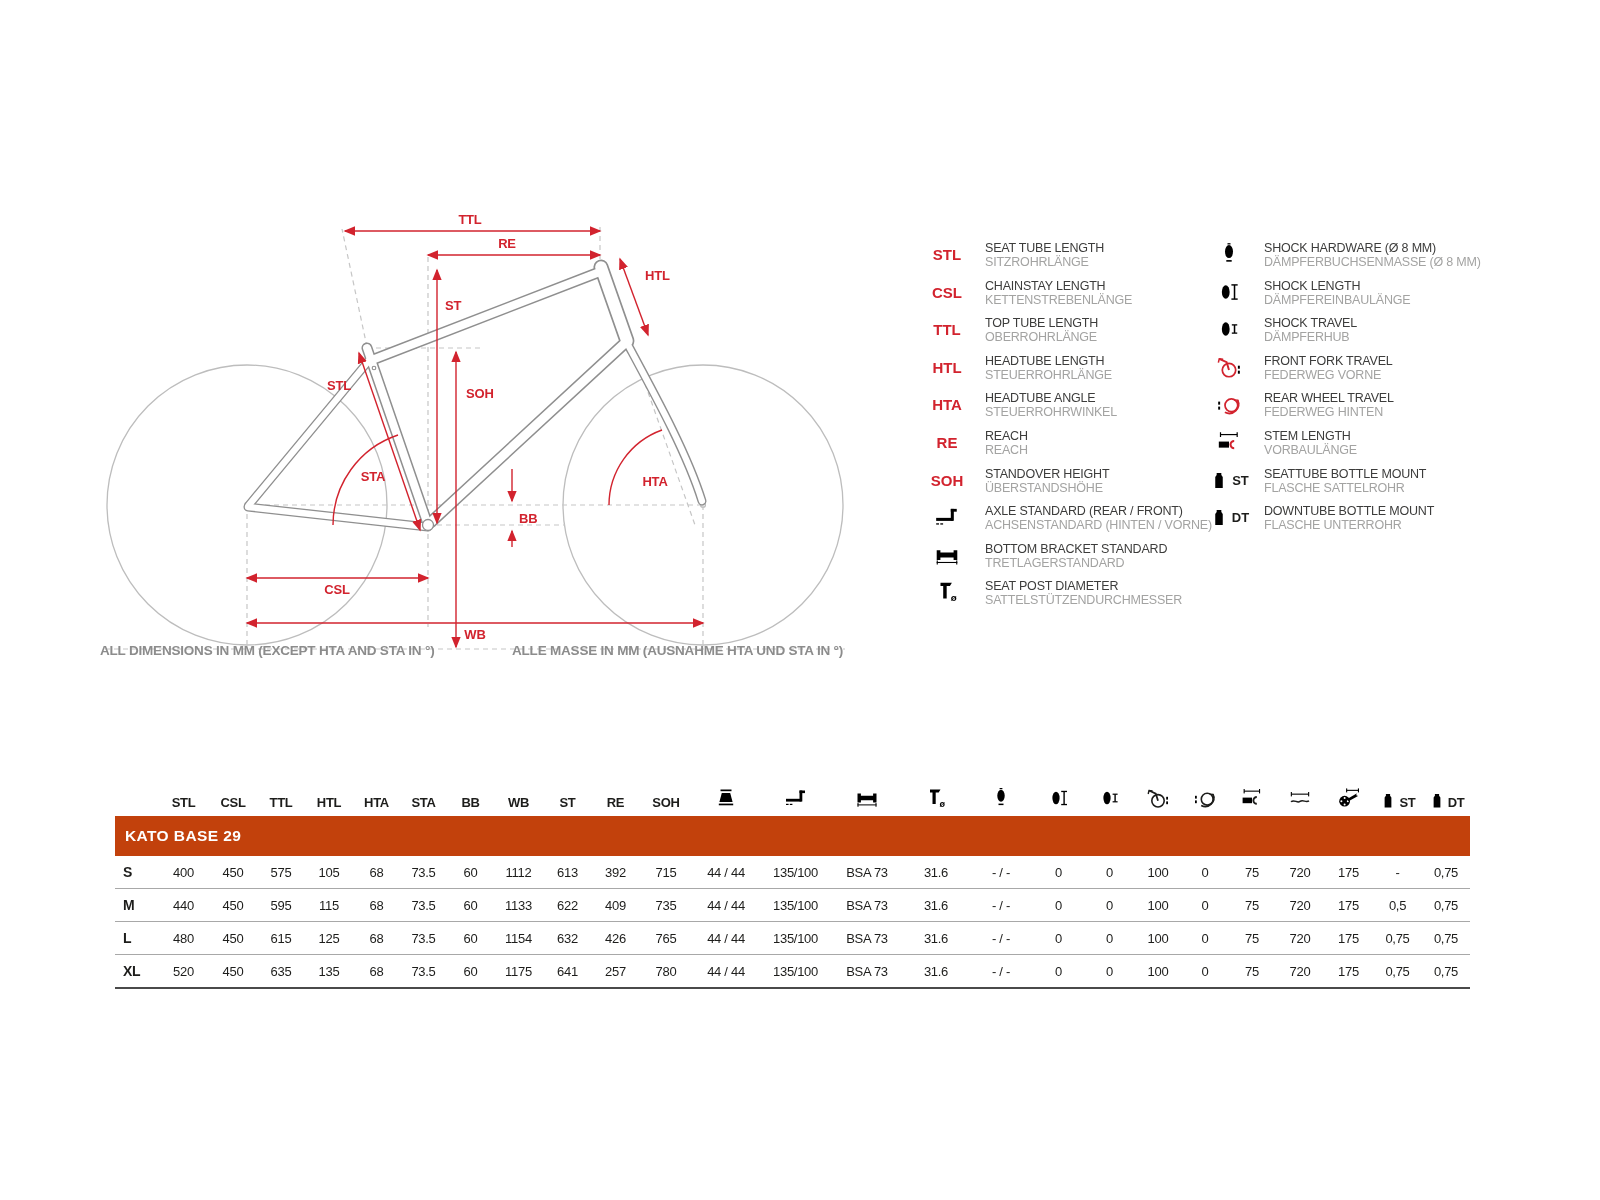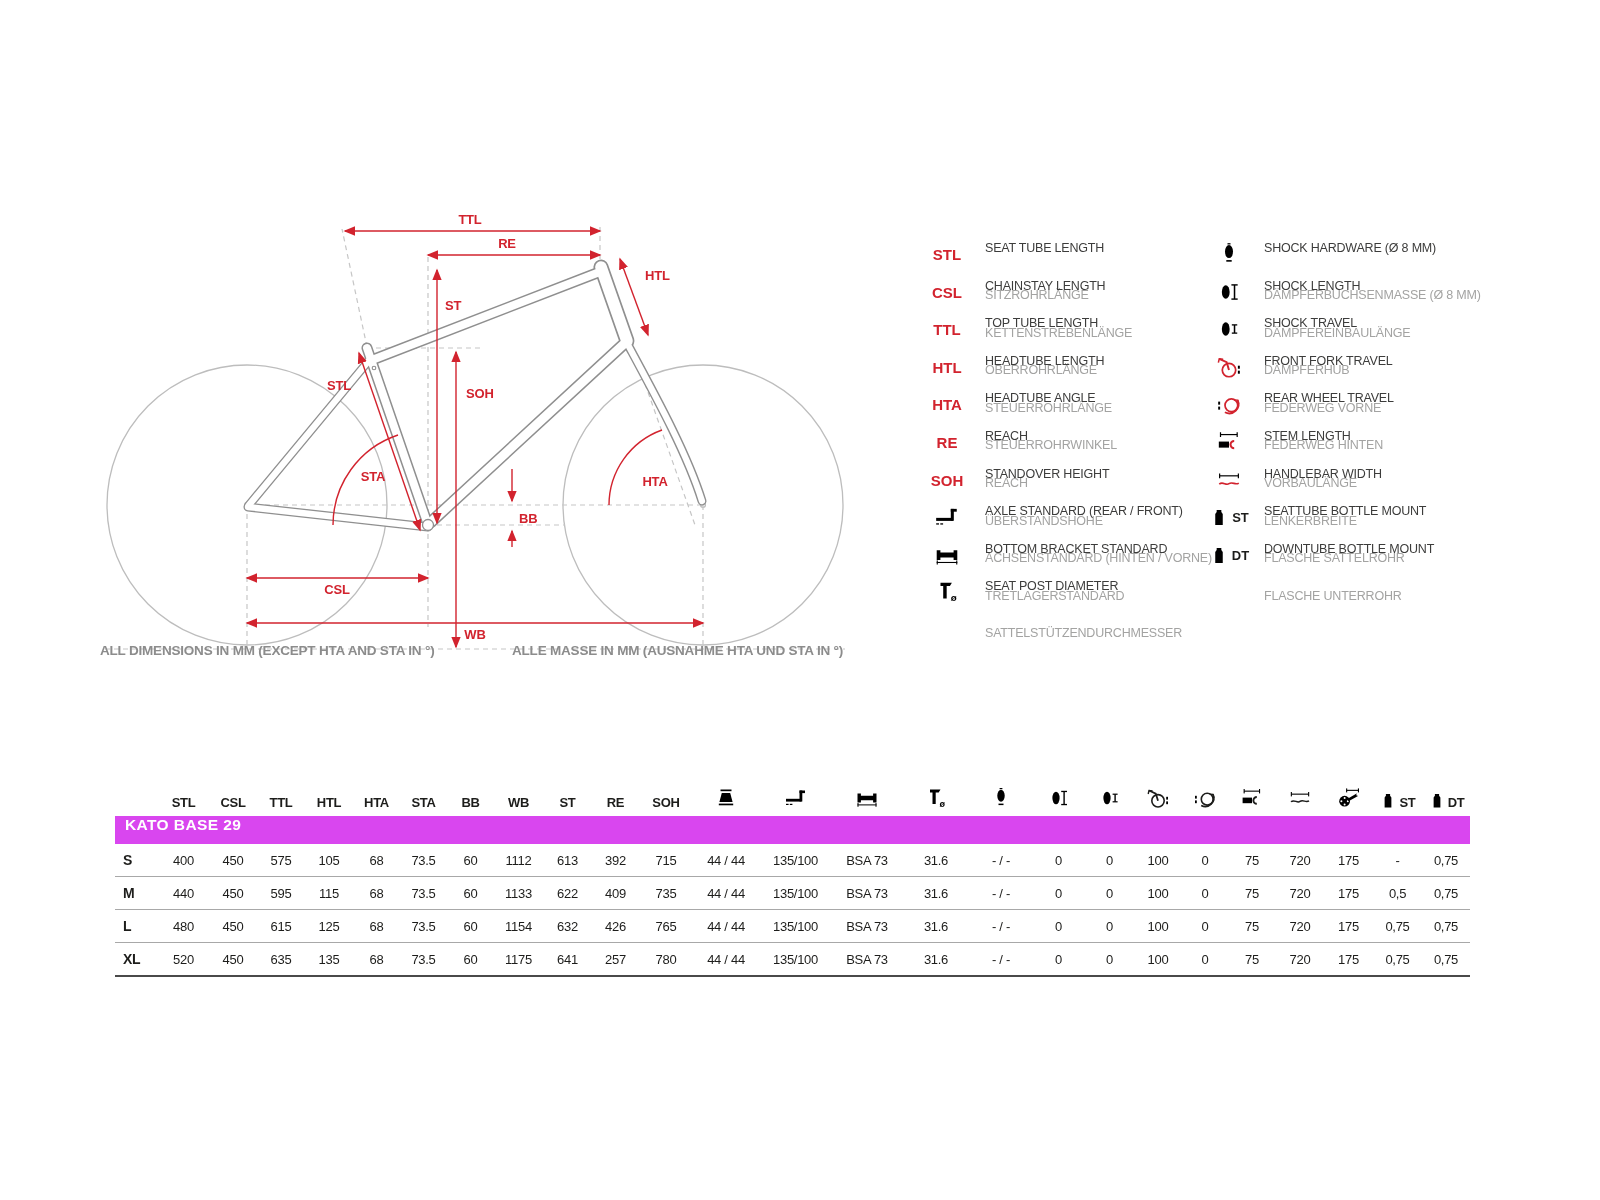--- a/index.html
+++ b/index.html
@@ -19,32 +19,32 @@
   .legend-col.left{left:915px;width:300px;}
   .legend-col.right{left:1200px;width:300px;}
   .lg-item{display:flex;align-items:flex-start;height:37.6px;}
   .lg-key{flex:0 0 64px;text-align:center;font-size:15px;font-weight:bold;color:#d2232e;
           line-height:28px;display:flex;align-items:center;justify-content:center;gap:3px;}
   .legend-col.right .lg-key{flex:0 0 58px;}
   .lg-key svg{display:block;}
   .lg-key .bottle-tag{font-size:13px;font-weight:bold;color:#1d1d1b;}
   .lg-txt{margin-left:6px;}
   .lg-en{font-size:12.5px;font-weight:normal;color:#3c3c3b;letter-spacing:-0.2px;line-height:14px;}
-  .lg-de{font-size:12.5px;font-weight:bold;color:#a3a3a2;letter-spacing:-0.2px;line-height:14px;font-weight:normal;margin-top:33px;}
+  .lg-de{font-size:12.5px;font-weight:bold;color:#a3a3a2;letter-spacing:-0.2px;line-height:14px;font-weight:normal;}
   .icon-red{color:#d2232e;} .icon-dark{color:#1d1d1b;}
 
   
   .geo-table{position:absolute;left:115px;top:766px;width:1355px;border-bottom:2px solid #4a4a4a;}
   .grid{display:grid;grid-template-columns:43px 51px 48px 48px 48px 47px 47px 47px 49px 49px 47px 54px 66px 73px 70px 68px 62px 53px 49px 48px 46px 48px 48px 49px 49px 48px;}
   .thead{height:50px;}
   .th{display:flex;align-items:flex-end;justify-content:center;padding-bottom:6px;
       font-size:13px;font-weight:bold;color:#1d1d1b;letter-spacing:-0.3px;}
   .th svg{display:block;}
   .th.bottle{gap:2px;}
-  .title-bar{height:28px;background:#d946ef;color:#ffffff;display:flex;align-items:flex-start;}
+  .title-bar{height:40px;background:#c2410c;color:#ffffff;display:flex;align-items:center;}
   .title-bar .t{font-size:15.5px;font-weight:bold;letter-spacing:0.4px;padding-left:10px;}
   .tr{height:32px;}
   .tr + .tr{border-top:1px solid #a8a8a8;}
   .td{display:flex;align-items:center;justify-content:center;font-size:13px;color:#1d1d1b;letter-spacing:-0.3px;}
   .td.size{justify-content:flex-start;padding-left:8px;font-weight:bold;font-size:14px;}
 </style>
 </head>
 <body>
 
 <svg width="0" height="0" style="position:absolute" aria-hidden="true">
@@ -361,31 +361,20 @@
           <svg width="26" height="26">
             <use href="#i-stem"></use>
           </svg>
         </div>
       <div class="lg-txt">
           <div class="lg-en">STEM LENGTH</div>
           <div class="lg-de">VORBAULÄNGE</div>
         </div>
     </div>
     <div class="lg-item">
-      <div class="lg-key icon-red">
-          <svg width="26" height="26">
-            <use href="#i-handlebar"></use>
-          </svg>
-        </div>
-      <div class="lg-txt">
-          <div class="lg-en">HANDLEBAR WIDTH</div>
-          <div class="lg-de">LENKERBREITE</div>
-        </div>
-    </div>
-    <div class="lg-item">
       <div class="lg-key icon-dark">
           <svg width="20" height="20">
             <use href="#i-bottle"></use>
           </svg>
           <span class="bottle-tag">ST</span>
         </div>
       <div class="lg-txt">
           <div class="lg-en">SEATTUBE BOTTLE MOUNT</div>
           <div class="lg-de">FLASCHE SATTELROHR</div>
         </div>

